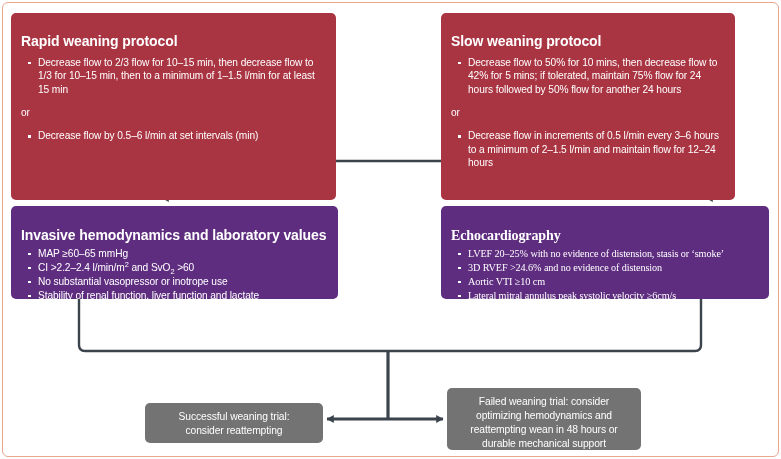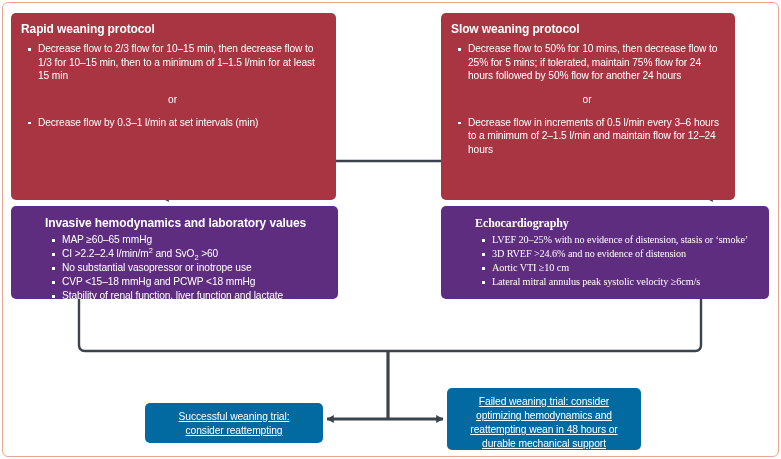--- a/index.html
+++ b/index.html
@@ -45,32 +45,31 @@
     position: absolute;
     box-sizing: border-box;
     border-radius: 5px;
     color: #ffffff;
   }
   .node.red {
     background: #a93442;
   }
   .node.purple {
     background: #5f2d80;
-    padding-left: 24px;
   }
   .node.blue {
-    background: #0369a1;
-    text-decoration: underline;
+    background: #737373;
   }
 
   .node-title {
-    font-size: 12px;
+    font-size: 14px;
     font-weight: bold;
     line-height: 1.25;
     letter-spacing: -0.1px;
+    margin-top: 11px;
   }
 
   .bullet-list {
     list-style: none;
     margin: 0;
     padding: 0;
   }
   .bullet-item {
     position: relative;
     padding-left: 17px;
@@ -92,21 +91,21 @@
   .red .inner {
     padding: 9px 12px 8px 10px;
   }
   .red .node-title {
     margin-bottom: 5px;
   }
   .red .bullet-item {
     margin-bottom: 0;
   }
   .or-line {
-    text-align: center;
+    text-align: left;
     font-size: 10.2px;
     margin: 11px 0 11px 0;
     letter-spacing: -0.1px;
   }
 
   
   .purple .inner {
     padding: 10px 10px 8px 10px;
   }
   .purple .node-title {
@@ -165,46 +164,45 @@
   </svg>
 
   <div class="node red" style="left:11px; top:13px; width:325px; height:187px;">
     <div class="inner">
       <div class="node-title">Rapid weaning protocol</div>
       <ul class="bullet-list">
         <li class="bullet-item">Decrease flow to 2/3 flow for 10–15 min, then decrease flow to 1/3 for 10–15 min, then to a minimum of 1–1.5 l/min for at least 15 min</li>
       </ul>
       <div class="or-line">or</div>
       <ul class="bullet-list">
-        <li class="bullet-item">Decrease flow by 0.3–1 l/min at set intervals (min)</li>
+        <li class="bullet-item">Decrease flow by 0.5–6 l/min at set intervals (min)</li>
       </ul>
     </div>
   </div>
 
   <div class="node red" style="left:441px; top:13px; width:294px; height:187px;">
     <div class="inner">
       <div class="node-title">Slow weaning protocol</div>
       <ul class="bullet-list">
-        <li class="bullet-item">Decrease flow to 50% for 10 mins, then decrease flow to 25% for 5 mins; if tolerated, maintain 75% flow for 24 hours followed by 50% flow for another 24 hours</li>
+        <li class="bullet-item">Decrease flow to 50% for 10 mins, then decrease flow to 42% for 5 mins; if tolerated, maintain 75% flow for 24 hours followed by 50% flow for another 24 hours</li>
       </ul>
       <div class="or-line">or</div>
       <ul class="bullet-list">
         <li class="bullet-item">Decrease flow in increments of 0.5 l/min every 3–6 hours to a minimum of 2–1.5 l/min and maintain flow for 12–24 hours</li>
       </ul>
     </div>
   </div>
 
   <div class="node purple" style="left:11px; top:206px; width:327px; height:93px;">
     <div class="inner">
       <div class="node-title">Invasive hemodynamics and laboratory values</div>
       <ul class="bullet-list">
         <li class="bullet-item">MAP ≥60–65 mmHg</li>
         <li class="bullet-item"><span>CI &gt;2.2–2.4 l/min/m</span><sup>2</sup><span> and SvO</span><sub>2</sub><span> &gt;60</span></li>
         <li class="bullet-item">No substantial vasopressor or inotrope use</li>
-        <li class="bullet-item">CVP &lt;15–18 mmHg and PCWP &lt;18 mmHg</li>
         <li class="bullet-item">Stability of renal function, liver function and lactate</li>
       </ul>
     </div>
   </div>
 
   <div class="node purple" style="left:441px; top:206px; width:328px; height:93px;font-family:Liberation Serif, serif;">
     <div class="inner">
       <div class="node-title">Echocardiography</div>
       <ul class="bullet-list">
         <li class="bullet-item">LVEF 20–25% with no evidence of distension, stasis or ‘smoke’</li>

